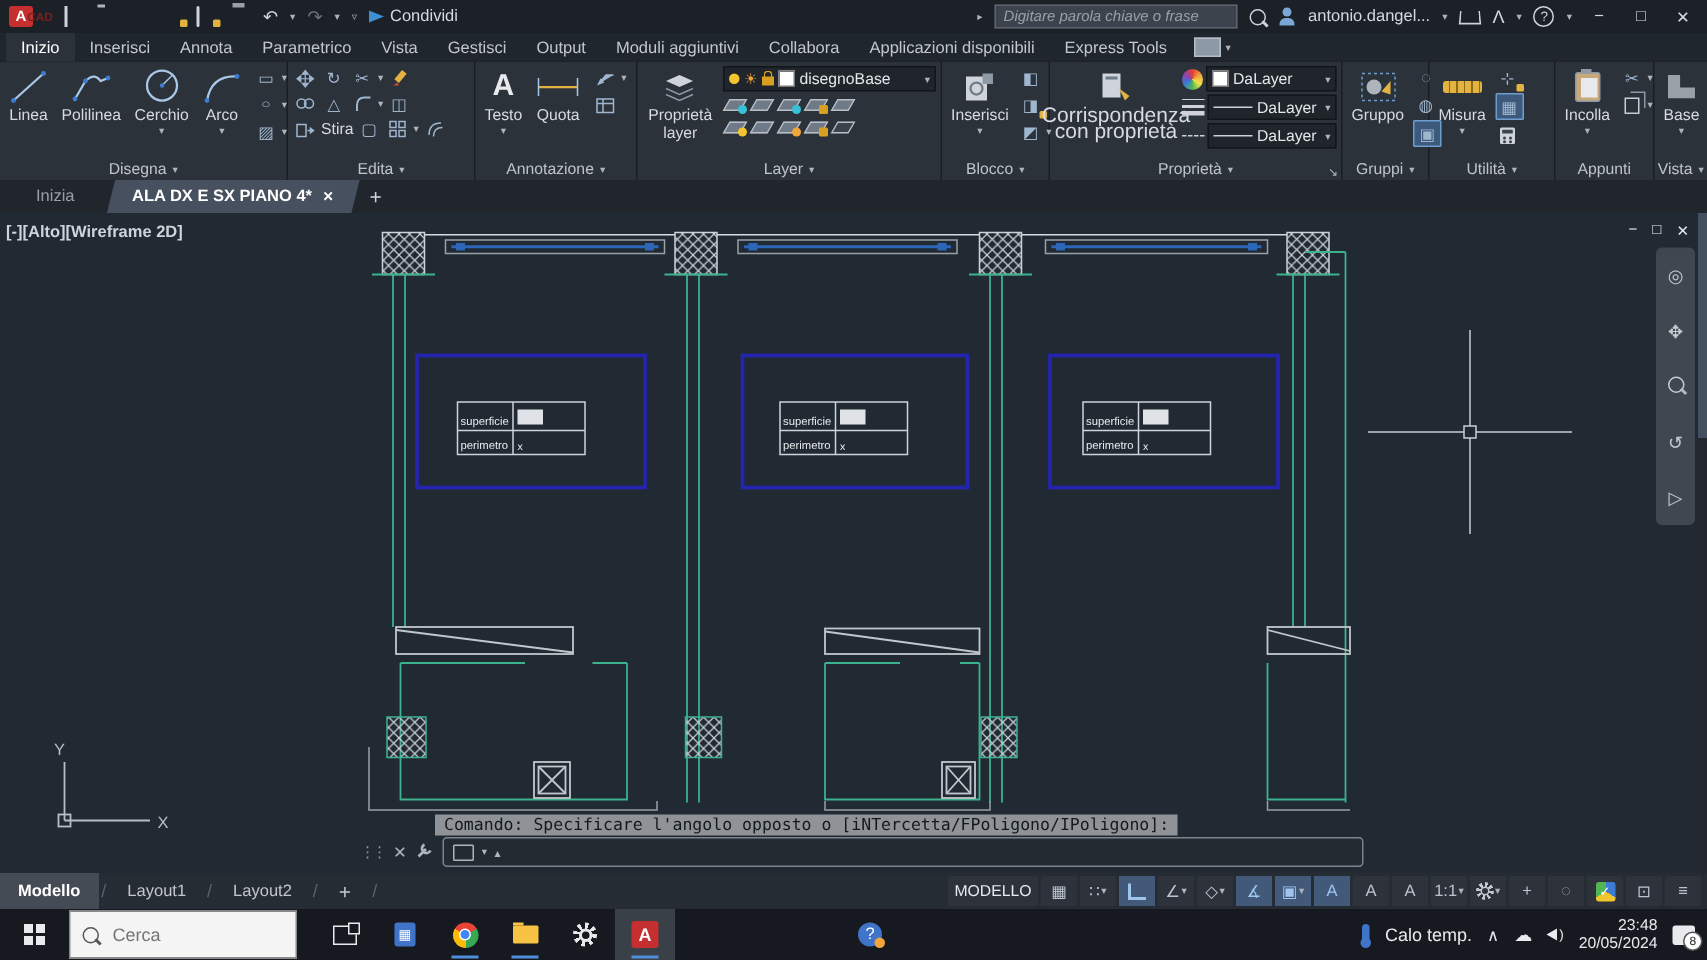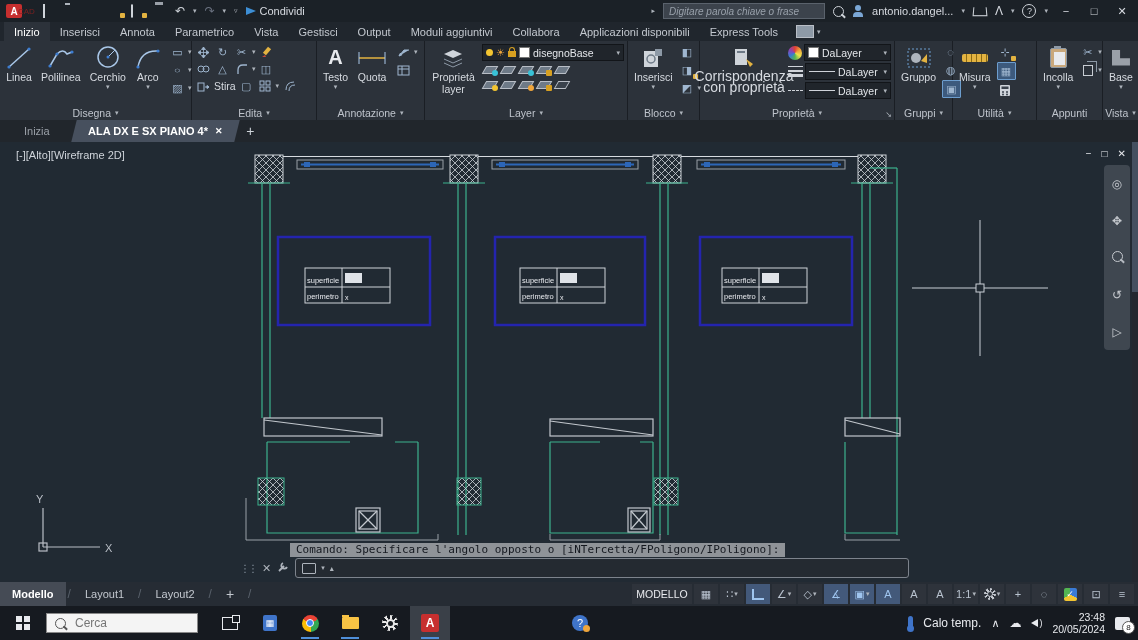--- a/index.html
+++ b/index.html
@@ -3,21 +3,21 @@
 <meta charset="utf-8">
 <style>
   html,body{margin:0;padding:0;background:#000;}
   body{width:1138px;height:640px;position:relative;overflow:hidden;
        font-family:"Liberation Sans",sans-serif;-webkit-font-smoothing:antialiased;}
   .abs{position:absolute;}
   
   .titlebar{left:0;top:0;width:1138px;height:22px;background:#1b2127;display:flex;align-items:center;color:#d6dae0;font-size:11px;}
   .qat{display:flex;align-items:center;gap:8px;padding:0 6px;}
   .acad-badge{width:16px;height:14px;background:#c62f2f;border-radius:2px;color:#fff;font-weight:bold;font-size:10px;display:flex;align-items:center;justify-content:center;}
-  .cad-txt{color:#7c2020;font-weight:normal;font-size:8px;margin-left:-4px;}
+  .cad-txt{color:#7c2020;font-weight:bold;font-size:8px;margin-left:-4px;}
   .qi{width:14px;height:12px;position:relative;display:inline-block;}
   .i-page{border:1px solid #cfd4da;width:9px;height:11px;margin:0 auto;}
   .i-folder{width:12px;height:8px;background:#aeb4bc;border-radius:1px;margin-top:3px;position:relative;}
   .i-folder::before{content:"";position:absolute;left:0;top:-2px;width:5px;height:2px;background:#aeb4bc;}
   .i-save{width:11px;height:11px;background:#aeb4bc;position:relative;margin:0 auto;}
   .i-save::after{content:"";position:absolute;left:2px;bottom:0;width:7px;height:5px;background:#1b2127;}
   .pencil-dot::before{content:"";position:absolute;right:-2px;bottom:-1px;width:5px;height:5px;background:#e3b341;border-radius:1px;}
   .i-phone{width:7px;height:12px;border:1px solid #cfd4da;border-radius:1px;margin:0 auto;}
   .i-print{width:12px;height:7px;background:#cfd4da;margin-top:4px;position:relative;}
   .i-print::before{content:"";position:absolute;left:2px;top:-3px;width:8px;height:3px;background:#9aa0a8;}
@@ -77,21 +77,21 @@
   .launcher{position:absolute;right:2px;bottom:1px;font-size:8px;color:#aeb4bc;}
   
   .filetabs{left:0;top:120px;width:1138px;height:22px;background:#21262c;display:flex;align-items:flex-end;color:#9aa0a8;font-size:11px;}
   .ftab{padding:0 14px;height:22px;display:flex;align-items:center;gap:7px;transform:skewX(-14deg);margin-left:10px;}
   .ftab>span{transform:skewX(14deg);display:inline-block;}
   .ftab.active{background:#47505e;color:#fff;font-weight:bold;}
   .slash{color:#5a626c;margin:0 2px;transform:none;font-size:12px;align-self:center;}
   .plusbtn{color:#cfd4da;font-size:14px;margin-left:10px;align-self:center;}
   
   .viewport{left:0;top:142px;width:1138px;height:440px;background:#212a33;overflow:hidden;}
-  .vlabel{position:absolute;left:16px;top:7px;color:#cfd4da;font-size:11px;}
+  .vlabel{position:absolute;left:4px;top:7px;color:#cfd4da;font-size:11px;font-weight:bold;}
   .vwin{position:absolute;right:12px;top:6px;display:flex;gap:10px;color:#e8eaee;font-size:10px;}
   .navbar{position:absolute;left:1104px;top:23px;width:26px;height:185px;background:rgba(125,131,141,.38);border-radius:4px;display:flex;flex-direction:column;align-items:center;justify-content:space-around;color:#e3e6ea;font-size:12px;opacity:.85;}
   .vscroll{position:absolute;right:0;top:0;width:6px;height:440px;background:#232830;}
   .vthumb{position:absolute;right:0;top:0;width:6px;height:150px;background:#445060;}
   .cmdhist{position:absolute;left:290px;top:401px;height:14px;background:#8f9398;color:#14181f;font-family:"DejaVu Sans Mono",monospace;font-size:11px;line-height:14px;padding:0 6px;white-space:nowrap;}
   .cmdrow{position:absolute;left:240px;top:416px;display:flex;align-items:center;gap:6px;}
   .cmdbox{width:600px;height:18px;border:1px solid #7d838c;border-radius:3px;background:rgba(37,42,49,.92);display:flex;align-items:center;gap:5px;padding:0 6px;position:relative;}
   .cmdbox input{flex:1;background:transparent;border:none;outline:none;color:#969ea8;font-style:italic;font-size:11px;font-family:"DejaVu Sans Mono",monospace;}
   .cmdbox input::placeholder{color:#8f97a1;}
   .kbico{width:12px;height:9px;border:1px solid #aeb4bc;border-radius:1px;}
@@ -105,21 +105,21 @@
   .sico{min-width:20px;height:20px;background:#2e333b;display:flex;align-items:center;justify-content:center;color:#b9c3cf;font-size:11px;gap:1px;padding:0 2px;}
   .sico.on{background:#43597a;color:#9fc5ef;}
   .ortho{width:10px;height:9px;border-left:2px solid #9fc5ef;border-bottom:2px solid #9fc5ef;}
   .gear{width:12px;height:12px;border-radius:50%;background:repeating-conic-gradient(#c3c8cf 0 22deg,transparent 22deg 45deg);position:relative;}
   .gear::after{content:"";position:absolute;left:3px;top:3px;width:6px;height:6px;border-radius:50%;background:#2e333b;border:1px solid #c3c8cf;box-sizing:border-box;}
   .gfx{width:13px;height:13px;background:conic-gradient(#3a7bd5 0 120deg,#f3c531 0 240deg,#53b552 0 360deg);border-radius:2px;color:#fff;font-size:9px;display:flex;align-items:center;justify-content:center;}
   
   .taskbar{left:0;top:606px;width:1138px;height:34px;background:#161a20;display:flex;align-items:center;color:#e8eaee;}
   .start{width:46px;display:flex;align-items:center;justify-content:center;}
   .win4{width:6px;height:6px;background:#e8eaee;box-shadow:8px 0 0 #e8eaee,0 8px 0 #e8eaee,8px 8px 0 #e8eaee;margin:-8px 8px 0 0;}
-  .tsearch{width:152px;height:20px;background:#f4f4f4;border:1px solid #888;display:flex;align-items:center;gap:7px;padding:0 8px;box-sizing:border-box;}
+  .tsearch{width:152px;height:32px;background:#f4f4f4;border:1px solid #888;display:flex;align-items:center;gap:7px;padding:0 8px;box-sizing:border-box;}
   .tsearch input{border:none;outline:none;background:transparent;font-size:12px;color:#444;width:100px;font-family:"Liberation Sans",sans-serif;}
   .tsearch .i-mag{border-color:#555;} .tsearch .i-mag::after{background:#555;}
   .tico{width:40px;height:34px;display:flex;align-items:center;justify-content:center;position:relative;}
   .tico.running::after{content:"";position:absolute;left:11px;bottom:1px;width:18px;height:2px;background:#4f8fd9;}
   .tico.activeapp{background:#3a4048;}
   .tview{width:14px;height:11px;border:1px solid #e8eaee;position:relative;}
   .tview::before{content:"";position:absolute;right:-3px;top:-3px;width:6px;height:6px;border:1px solid #e8eaee;background:#161a20;}
   .calc{width:14px;height:16px;background:#3f74c9;border-radius:2px;display:flex;align-items:center;justify-content:center;font-size:9px;color:#fff;}
   .chrome{width:17px;height:17px;border-radius:50%;background:conic-gradient(from -60deg,#ea4335 0 120deg,#34a853 0 240deg,#fbbc05 0 360deg);position:relative;}
   .chrome::after{content:"";position:absolute;left:4.5px;top:4.5px;width:8px;height:8px;border-radius:50%;background:#4285f4;border:1.5px solid #fff;box-sizing:border-box;}

